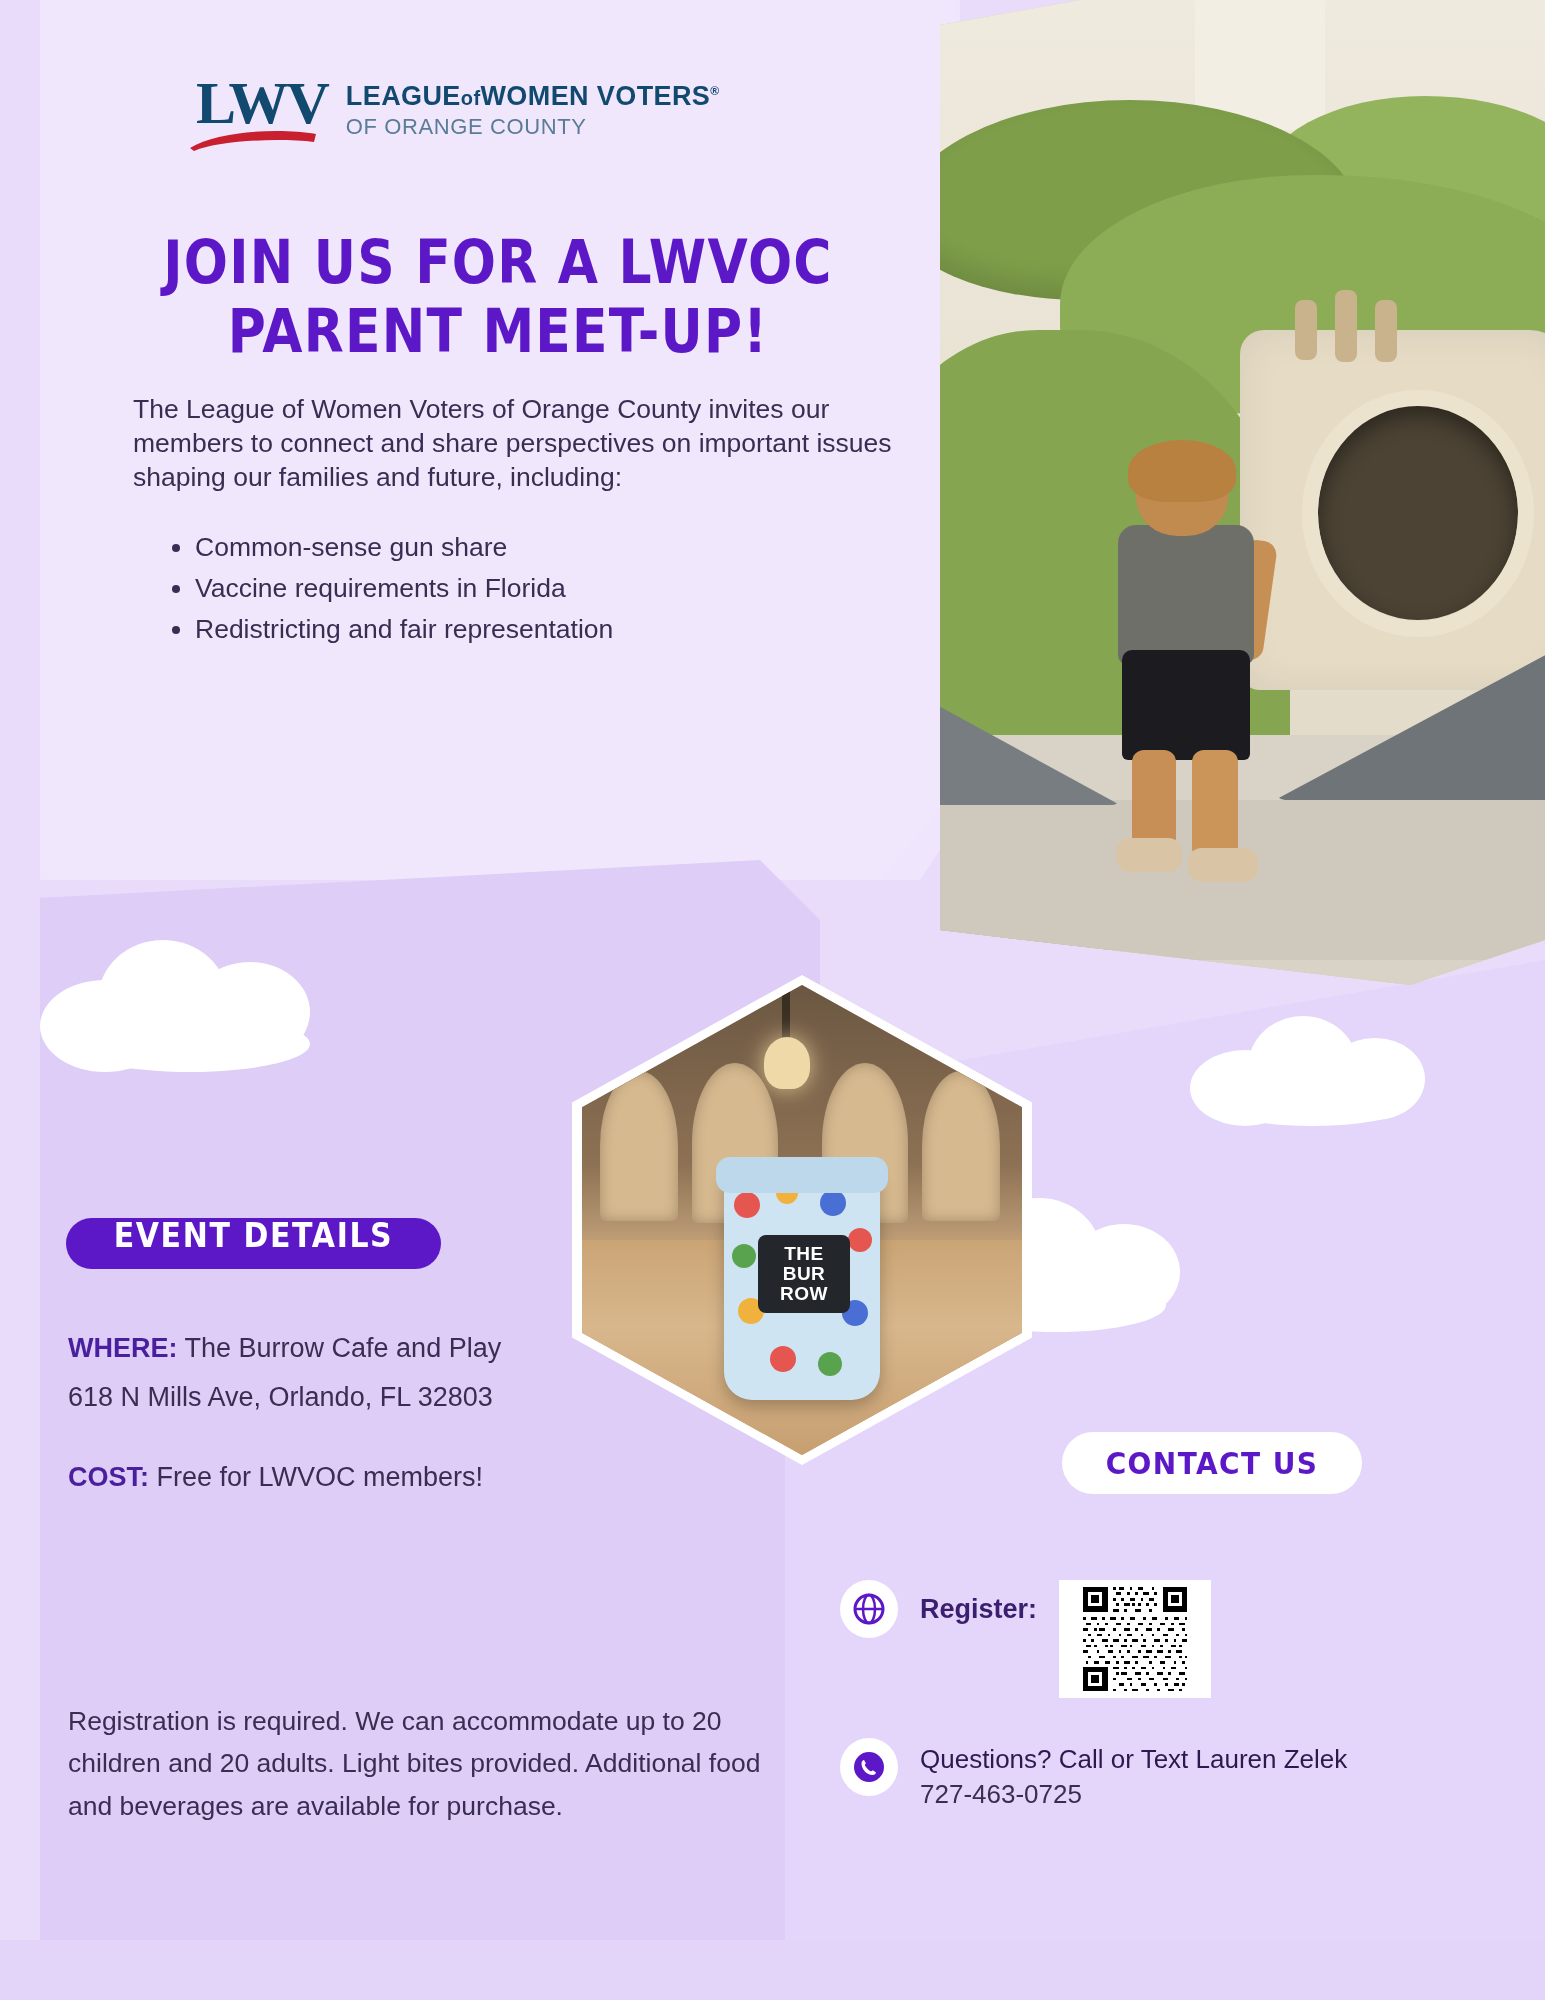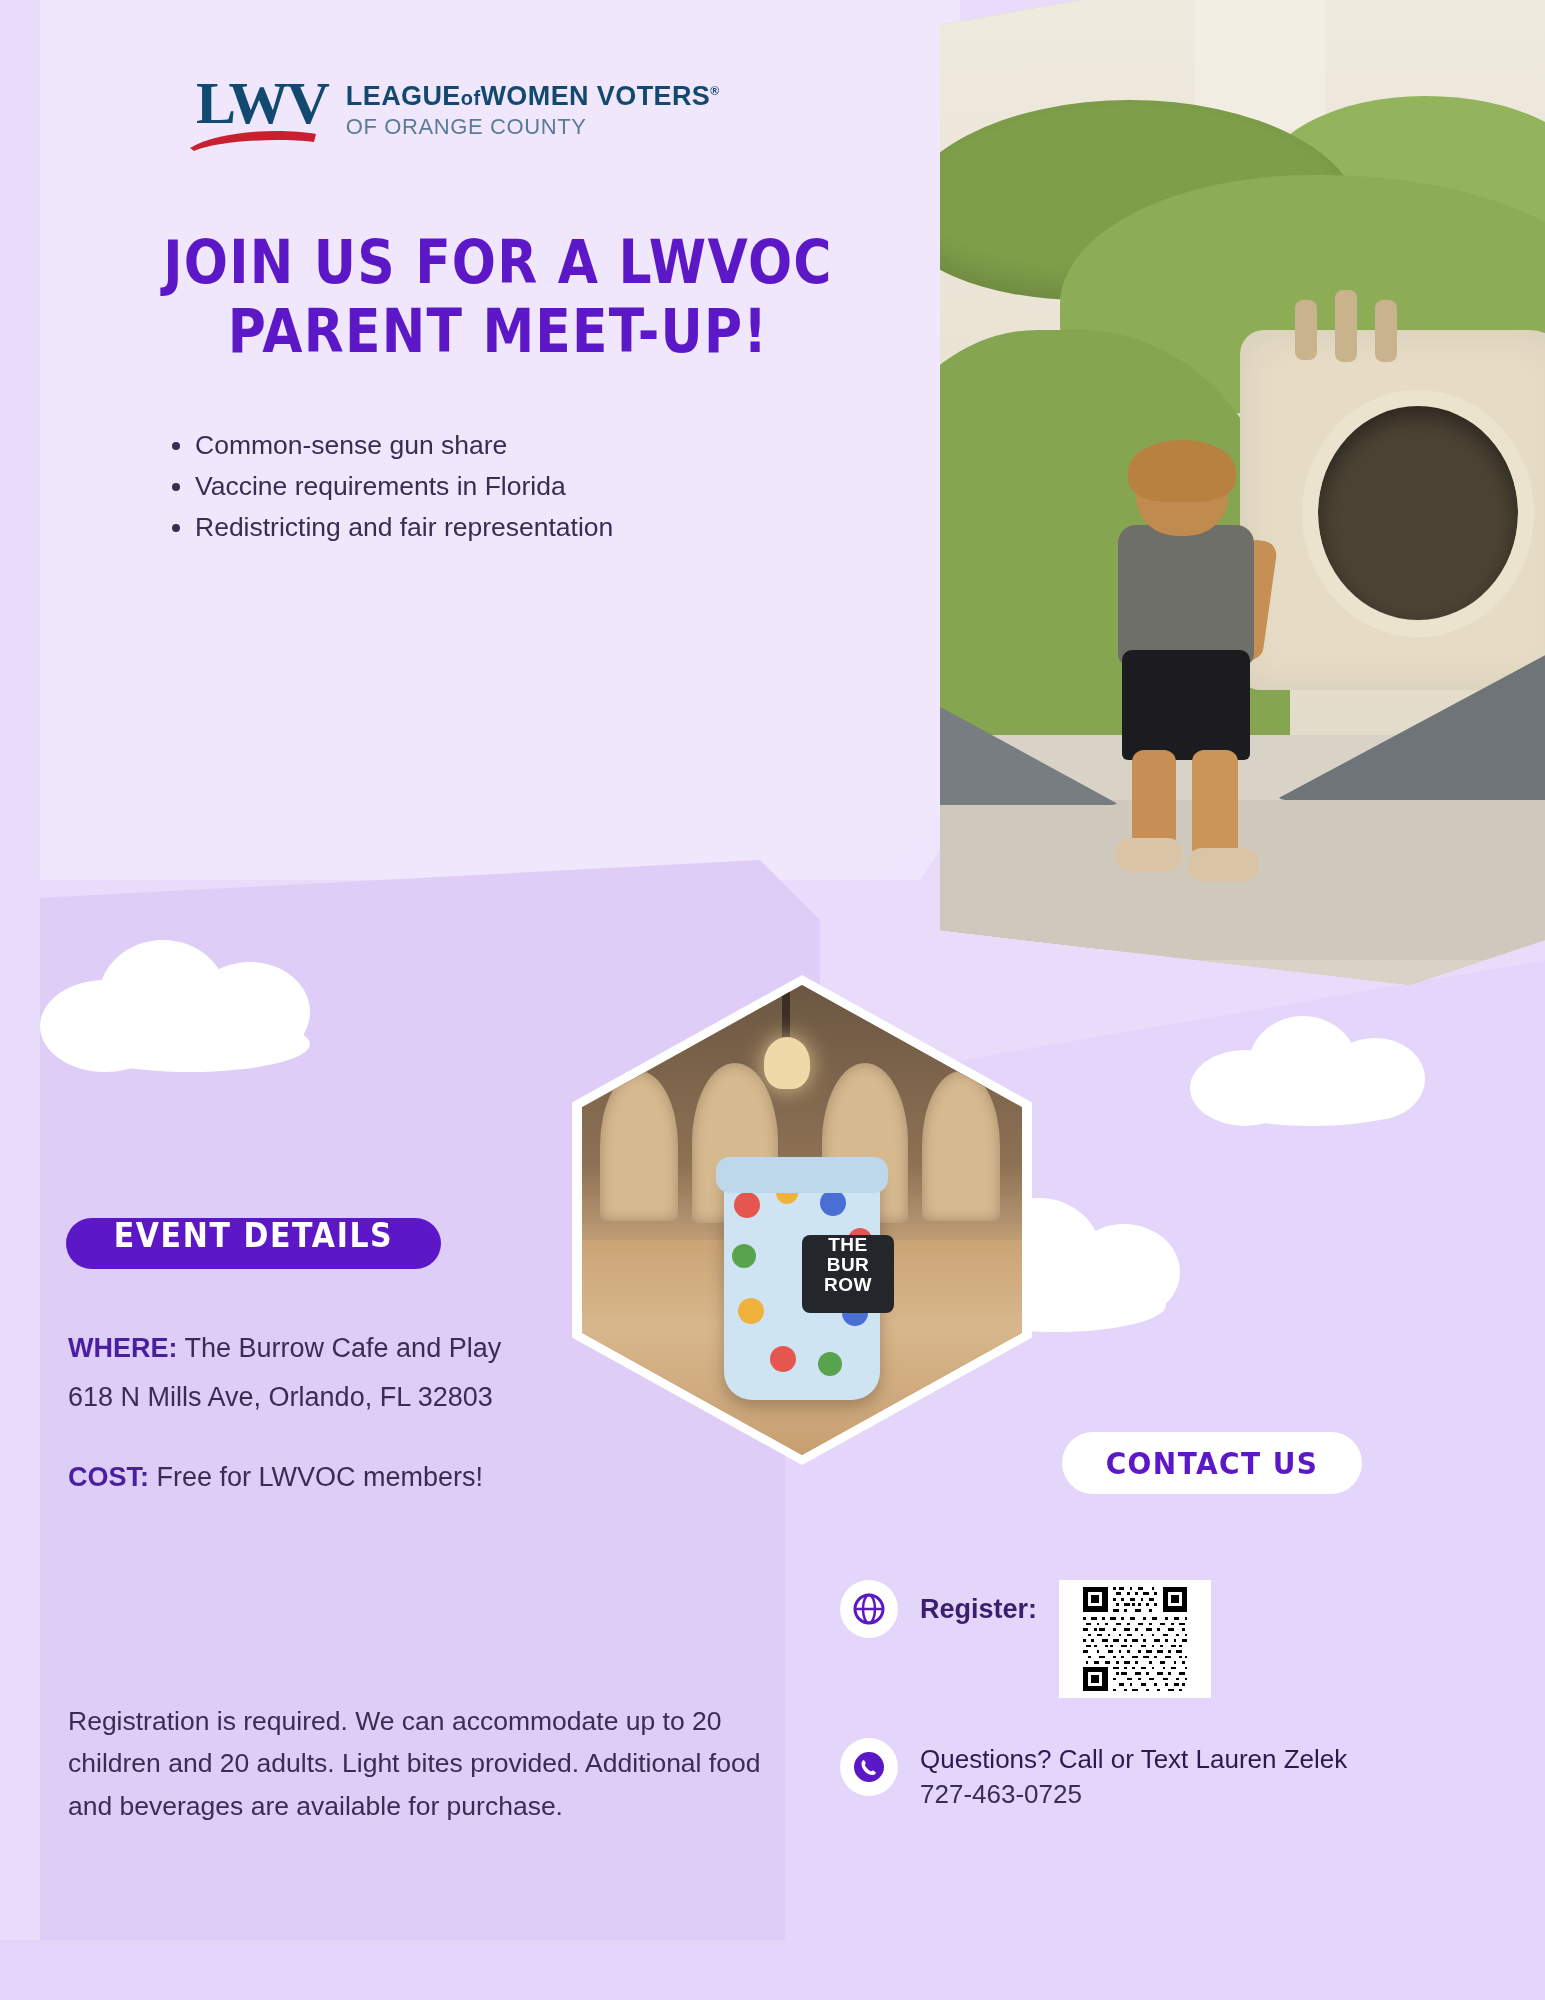--- a/index.html
+++ b/index.html
@@ -241,22 +241,22 @@
     box-shadow: 0 6px 16px rgba(0,0,0,0.25);
   }
   .hx-lid {
     position: absolute; left: 134px; top: 172px; width: 172px; height: 36px;
     background: #bcd8ea; border-radius: 14px;
   }
   .hx-label {
     position: absolute; left: 176px; top: 250px; width: 92px; height: 78px;
     background: #23262b; border-radius: 8px;
     color: #ffffff; font-weight: bold; font-size: 19px;
-    display: flex; flex-direction: column; align-items: center; 
-    line-height: 1.05; letter-spacing: 0.5px; margin-left: 44px;
+    display: flex; flex-direction: column; align-items: center; justify-content: center;
+    line-height: 1.05; letter-spacing: 0.5px;
   }
   .hx-dot { position: absolute; border-radius: 50%; }
   .hx-pendant {
     position: absolute; left: 200px; top: 0; width: 8px; height: 60px; background: #3b2f24;
   }
   .hx-bulb {
     position: absolute; left: 182px; top: 52px; width: 46px; height: 52px;
     background: #f0d9a8; border-radius: 50% 50% 40% 40%;
     box-shadow: 0 0 22px rgba(240,215,160,0.8);
   }
@@ -373,20 +373,21 @@
       <div class="l1">
         <span>LEAGUE</span><span class="sm">of</span><span>WOMEN VOTERS</span><span class="reg">®</span>
       </div>
       <div class="l2">OF ORANGE COUNTY</div>
     </div>
   </div>
 
   <div class="headline">JOIN US FOR A LWVOC PARENT MEET-UP!</div>
 
   <div class="body-copy">
+    <p>The League of Women Voters of Orange County invites our members to connect and share perspectives on important issues shaping our families and future, including:</p>
     <ul class="bullets">
       <li>Common-sense gun share</li>
       <li>Vaccine requirements in Florida</li>
       <li>Redistricting and fair representation</li>
     </ul>
   </div>
 
   <div class="cloud" style="left:40px; top:930px; width:300px; height:150px;">
     <span style="left:0; top:50px; width:130px; height:92px;"></span>
     <span style="left:58px; top:10px; width:130px; height:120px;"></span>

